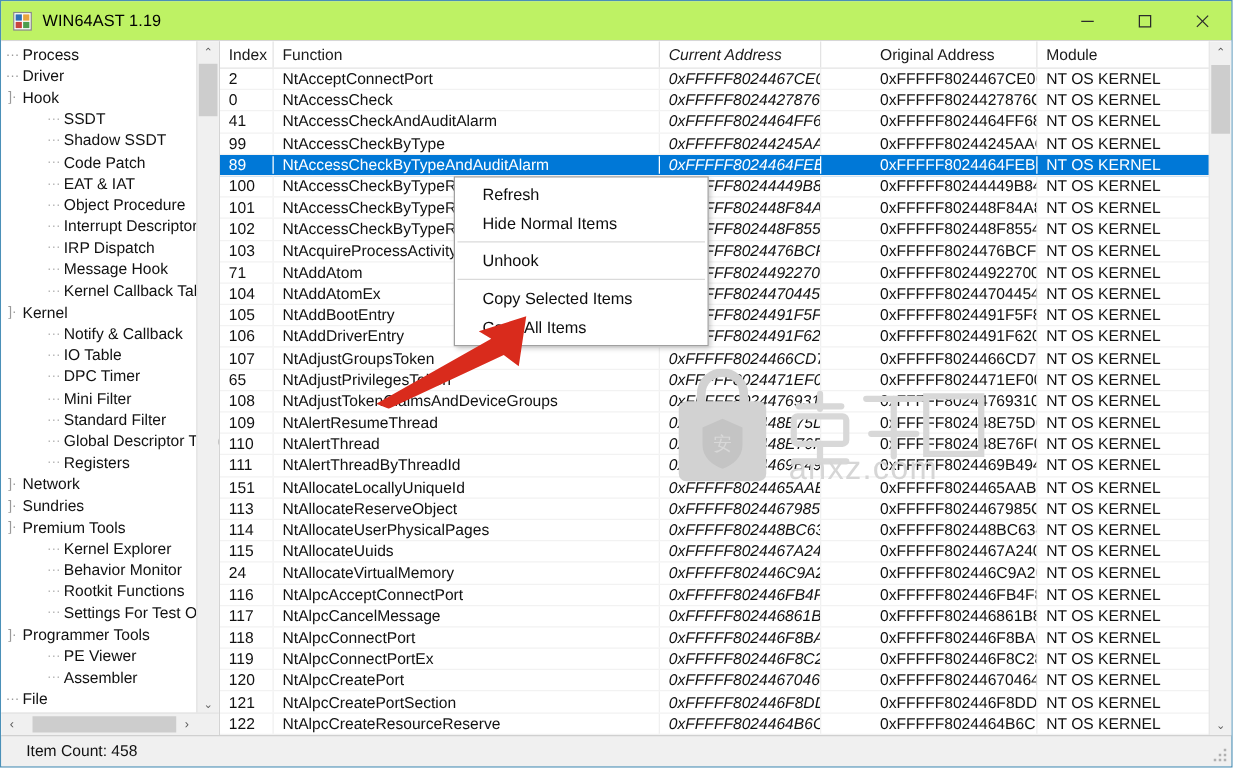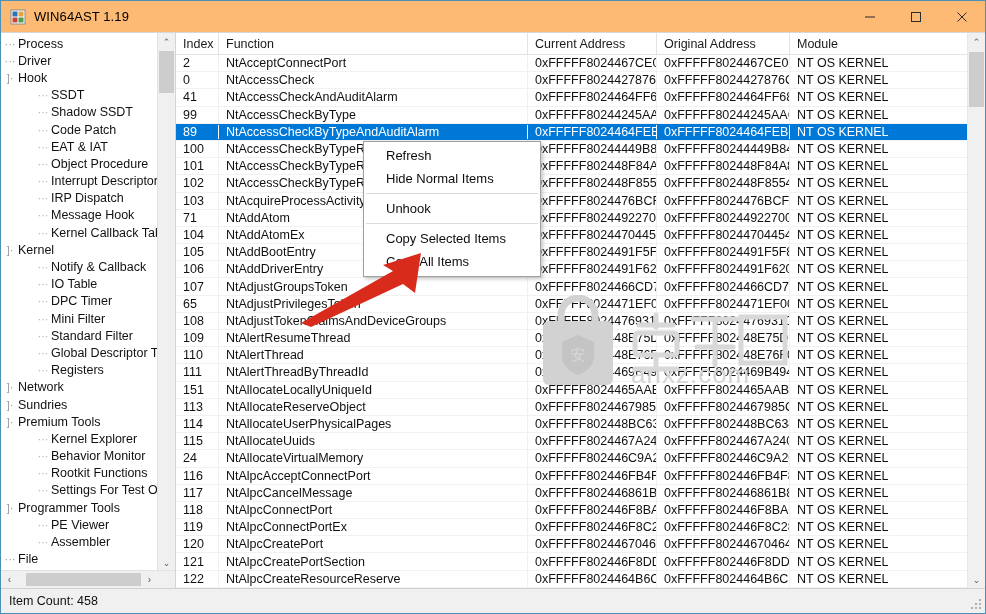--- a/index.html
+++ b/index.html
@@ -17,21 +17,21 @@
   .window {
     position: absolute; inset: 0;
     border: 1px solid #4a90b8;
     box-sizing: border-box;
     background: #f0f0f0;
     display: flex; flex-direction: column;
   }
   
   .titlebar {
     height: 31px; flex: 0 0 31px;
-    background: #fdba74;
+    background: #bef264;
     display: flex; align-items: center;
     position: relative;
   }
   .title-icon {
     width: 16px; height: 16px;
     margin-left: 9px; margin-right: 8px;
     position: relative;
     flex: 0 0 16px;
   }
   .title-text {
@@ -167,38 +167,38 @@
     border-right: 1px solid #f0f0f0;
   }
   .lv-row.sel { background: #0078d7; color: #ffffff; align-items: center; }
   .lv-row.sel .cell { border-right-color: #0078d7; }
   .lv-row.sel .cell:nth-child(1),
   .lv-row.sel .cell:nth-child(2) { border-right: 1px solid #ffffff; }
   .lv-row.sel .cell:nth-child(3) { border-right: 1px solid #ffffff; }
   .lv-row.sel .cell:nth-child(4) { border-right: 1px solid #ffffff; }
   .c-index { width: 43px; flex: 0 0 43px; }
   .c-func  { width: 309px; flex: 0 0 309px; }
-  .c-cur   { width: 129px; flex: 0 0 129px; }
-  .c-orig  { width: 133px; flex: 0 0 133px; }
+  .c-cur   { width: 129px; flex: 0 0 129px; font-style: italic; }
+  .c-orig  { width: 133px; flex: 0 0 133px; margin-left: 40px; }
   .c-mod   { width: 175px; flex: 0 0 175px; border-right: none !important; }
   
   .lv-vscroll {
     position: absolute; right: 0; top: 0; bottom: 0;
     width: 17px; background: #f0f0f0;
     border-left: 1px solid #e8e8e8;
   }
   .lv-vthumb {
     position: absolute; left: 1px; top: 19px;
     width: 15px; height: 55px; background: #cdcdcd;
   }
   
   .ctxmenu {
     position: absolute;
     left: 362px; top: 140px;
-    width: 178px;
+    width: 204px;
     background: #ffffff;
     border: 1px solid #a0a0a0;
     box-shadow: 2px 2px 4px rgba(0,0,0,0.22);
     padding: 2px 0 3px 0;
     z-index: 40;
     box-sizing: border-box;
   }
   .ctx-item {
     height: 23px;
     display: flex; align-items: center;
@@ -226,21 +226,21 @@
     width: 136px; height: 76px;
     z-index: 50;
     pointer-events: none;
   }
   
   .statusbar {
     flex: 0 0 24px; height: 24px;
     background: #f0f0f0;
     border-top: 1px solid #d0d0d0;
     display: flex; align-items: center;
-    padding-left: 8px;
+    padding-left: 20px;
     font-size: 12.5px;
     color: #111;
     position: relative;
   }
   .grip {
     position: absolute; right: 3px; bottom: 3px;
     width: 12px; height: 12px;
   }
 </style>
 </head>

